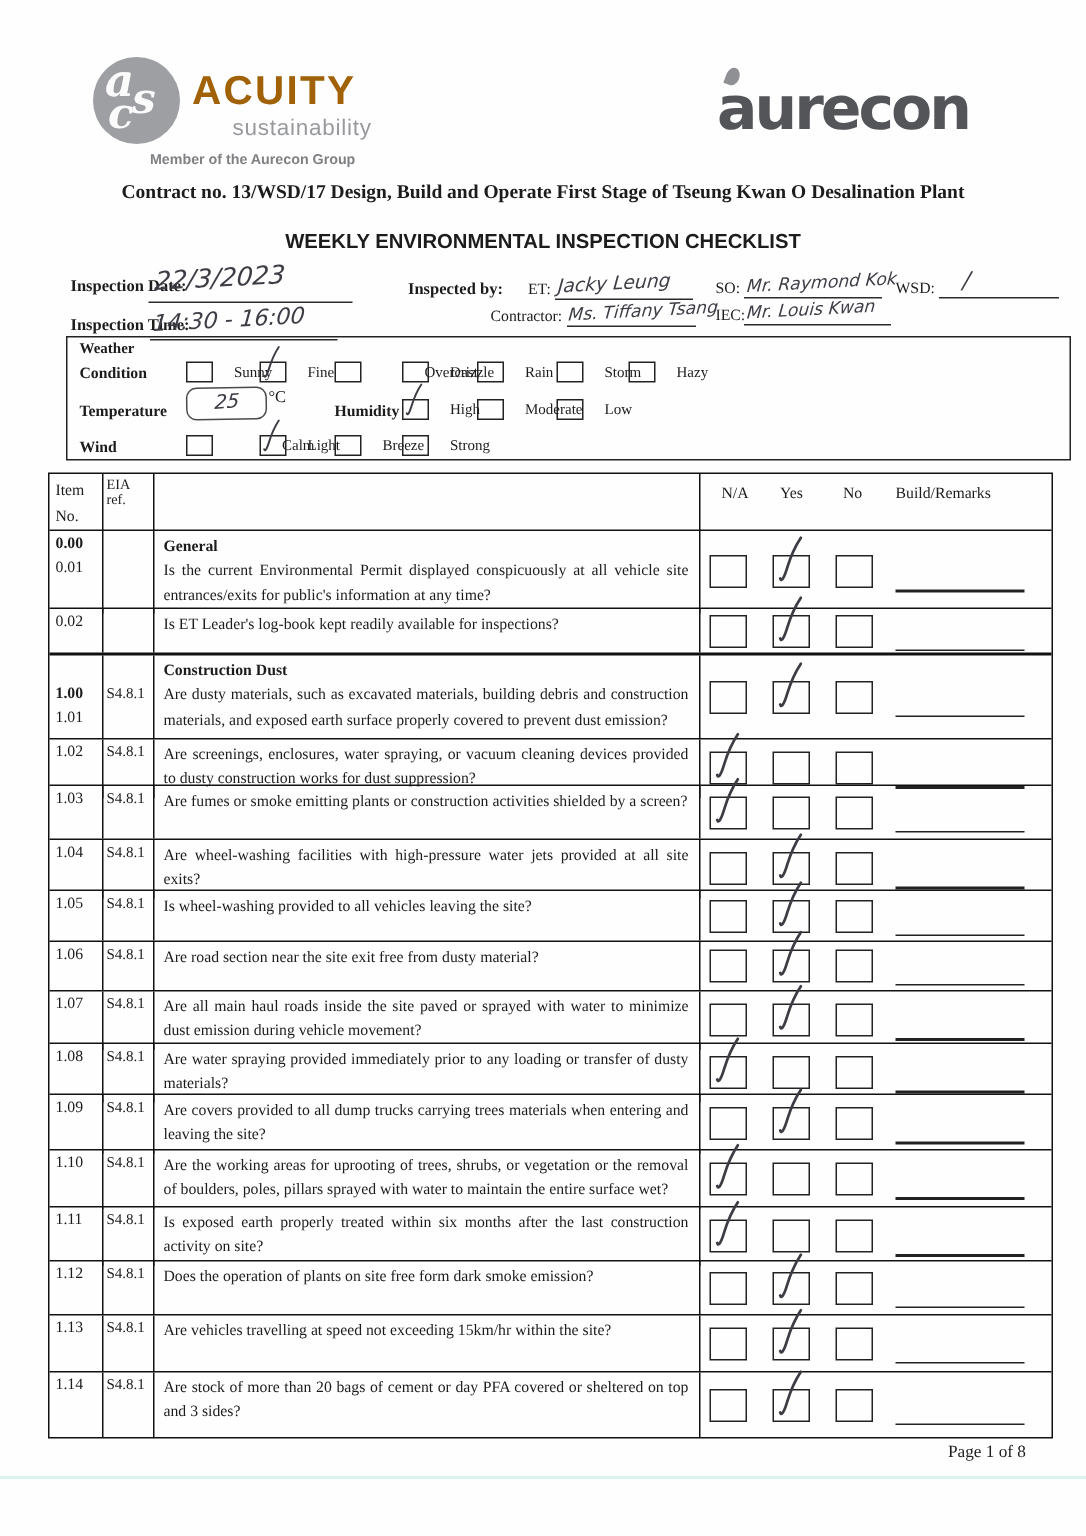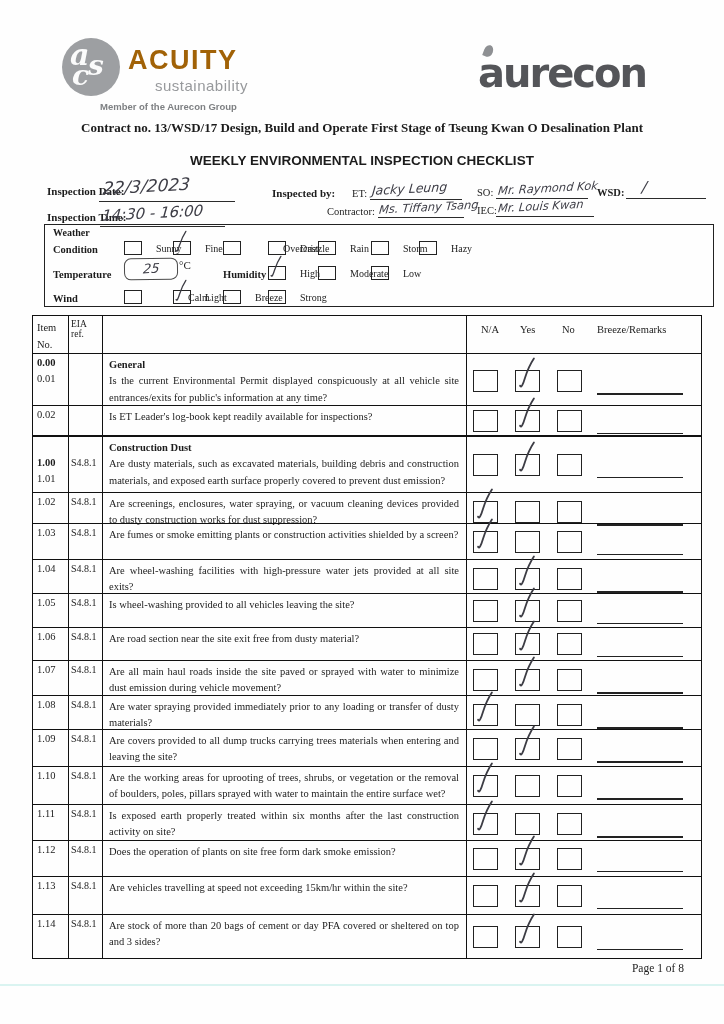--- a/index.html
+++ b/index.html
@@ -129,21 +129,21 @@
 
   <span class="lbl sm" style="left:352px;top:188px;">ET:</span>
   <span class="field" style="left:370px;top:177px;width:92px;height:22px;"><span class="hand" style="font-size:12.5px;margin:4px 0 0 2px;">Jacky Leung</span></span>
 
   <span class="lbl sm" style="left:327px;top:206px;">Contractor:</span>
   <span class="field" style="left:378px;top:195px;width:86px;height:22px;"><span class="hand" style="font-size:11.5px;margin:5px 0 0 1px;">Ms. Tiffany Tsang</span></span>
 
   <span class="lbl sm" style="left:477px;top:187px;">SO:</span>
   <span class="field" style="left:496px;top:176px;width:92px;height:22px;"><span class="hand" style="font-size:11.5px;margin:5px 0 0 2px;">Mr. Raymond Kok</span></span>
 
-  <span class="lbl sm" style="left:597px;top:187px;font-weight:bold;">WSD:</span>
+  <span class="lbl sm" style="left:597px;top:187px;">WSD:</span>
   <span class="field" style="left:626px;top:176px;width:80px;height:22px;"><span class="hand" style="font-size:15px;margin:2px 0 0 16px;">/</span></span>
 
   <span class="lbl sm" style="left:477px;top:205px;">IEC:</span>
   <span class="field" style="left:496px;top:194px;width:98px;height:22px;"><span class="hand" style="font-size:11.5px;margin:5px 0 0 2px;">Mr. Louis Kwan</span></span>
 
   <div class="weather">
     <span class="wlabel" style="left:8px;top:2px;font-size:10px;">Weather</span>
     <span class="wlabel" style="left:8px;top:19px;">Condition</span>
     <span class="wlabel" style="left:8px;top:44px;">Temperature</span>
     <span class="wlabel" style="left:178px;top:44px;">Humidity</span>
@@ -234,21 +234,21 @@
       <div class="h-item">
         <span>Item</span><br>
         <span>No.</span>
       </div>
       <div class="h-eia">EIA ref.</div>
       <div class="h-desc"></div>
       <div class="h-checks">
         <span class="hc-na">N/A</span>
         <span class="hc-yes">Yes</span>
         <span class="hc-no">No</span>
-        <span class="hc-ph">Breeze/Remarks</span>
+        <span class="hc-ph">Build/Remarks</span>
       </div>
     </div>
     <div id="tbody">
     <div class="trow">
       <div class="c-item">
             <span class="ino b">0.00</span>
             <span class="ino">0.01</span>
           </div>
       <div class="c-eia"></div>
       <div class="c-q">

